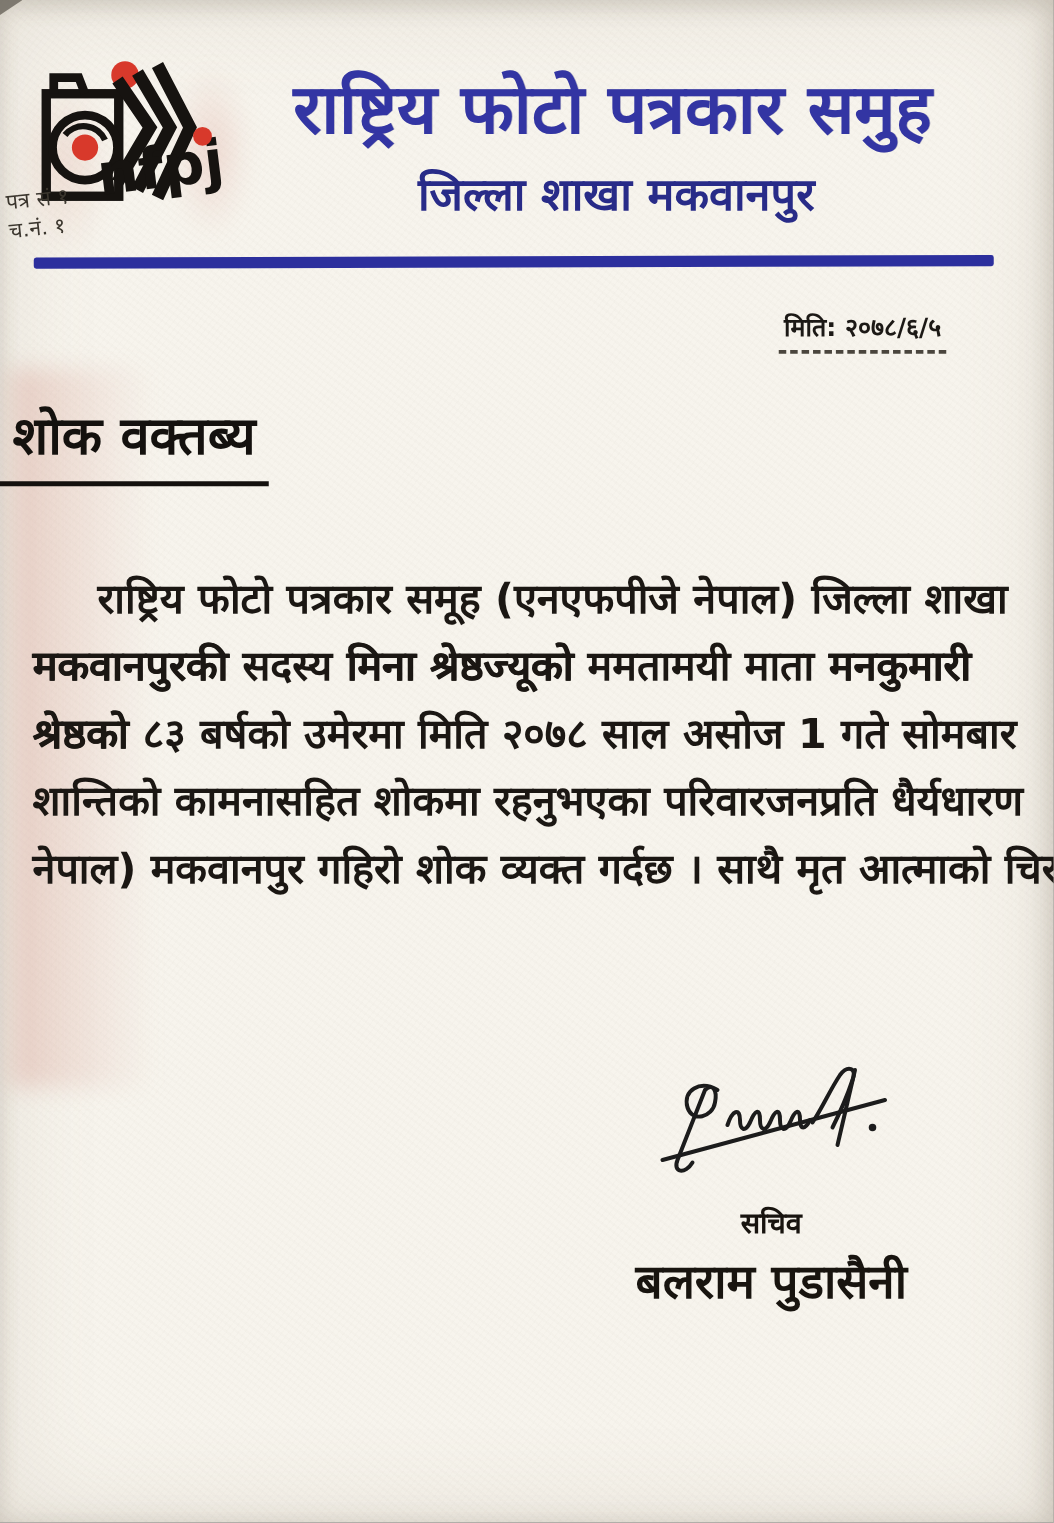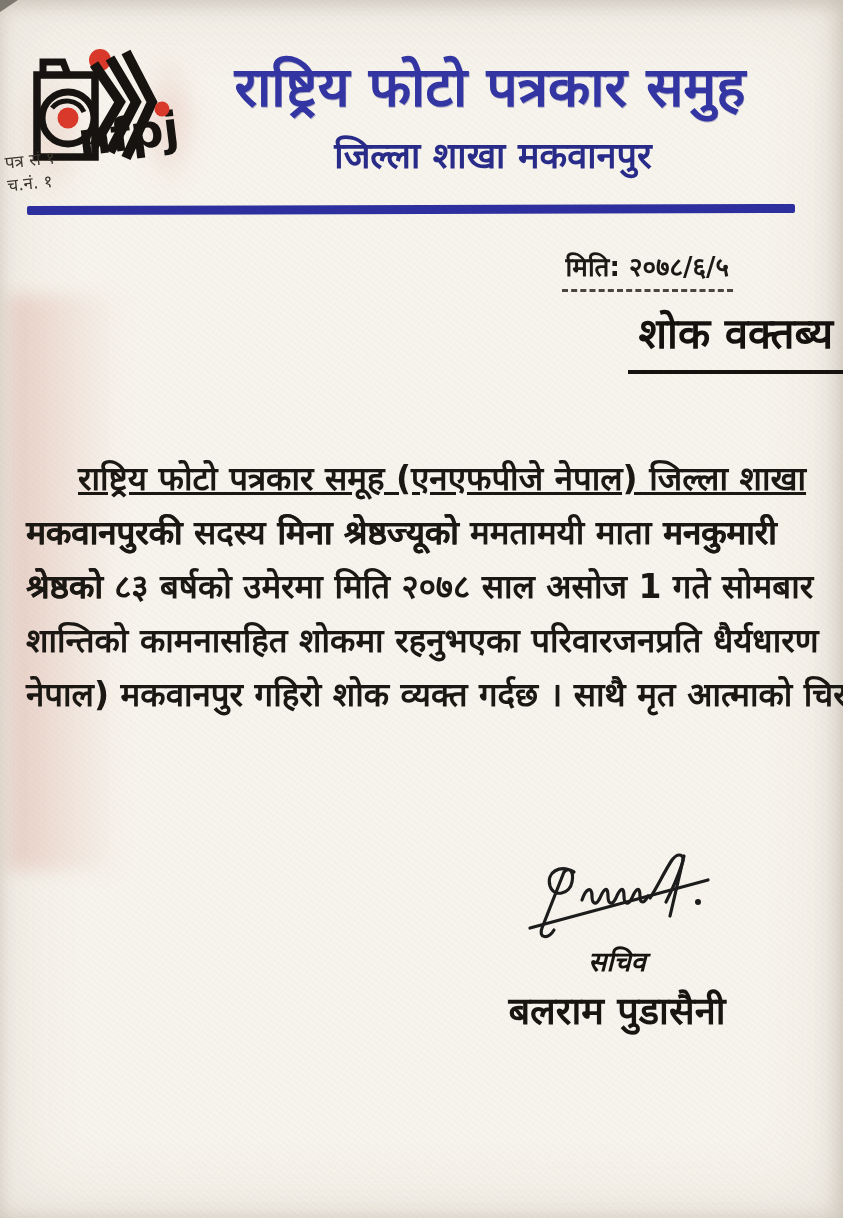--- a/index.html
+++ b/index.html
@@ -48,41 +48,41 @@
   .ref-note {
     position:absolute; left:6px; top:149px;
     font-size:17px; line-height:23px; color:#3b362e;
     transform:rotate(-6deg);
   }
   .rule {
     position:absolute; left:27px; top:205px; width:768px; height:9px;
     background:#2c2f9d; border-radius:2px; transform:rotate(-0.15deg);
   }
   .date-line {
-    position:absolute; right:110px; top:248px;
-    font-size:26px; font-weight:bold; color:#1c1916;
+    position:absolute; right:86px; top:248px;
+    font-size:20px; font-weight:bold; color:#1c1916;
     border-bottom:3px dashed #4a453d; padding:0 4px 5px 4px;
   }
-  .doc-title-row { position:absolute; left:0; top:303px; width:100%; text-align:right; }
+  .doc-title-row { position:absolute; left:0; top:318px; width:100%; text-align:left; }
   .doc-title {
     display:inline-block;
     font-size:42px; font-weight:bold; color:#14110e;
     padding:0 10px 10px 10px; border-bottom:4px solid #14110e;
   }
   .body-paragraph {
     position:absolute; left:26px; top:452px; width:794px;
     font-size:33px; font-weight:bold; color:#1b1713;
   }
   .body-paragraph .line { line-height:54px; white-space:nowrap; }
-  .body-paragraph .line:first-child { text-indent:52px;text-decoration:underline; }
+  .body-paragraph .line:first-child { text-indent:52px; }
   .emph { text-shadow:0.5px 0 currentColor; }
 
   .sig-block { position:absolute; left:492px; top:842px; width:250px; text-align:center; }
   .sig-svg { display:block; margin:0 auto; }
-  .sig-role { font-size:27px; font-weight:bold; color:#18140f; margin-top:0;font-style:italic; }
+  .sig-role { font-size:23px; font-weight:bold; color:#18140f; margin-top:19px; }
   .sig-name { font-size:38px; font-weight:bold; color:#18140f; margin-top:4px; }
 </style>
 </head>
 <body>
 
 <div class="page">
 
   <div class="corner-tl"></div>
   <div class="blob blob-left-band"></div>
   <div class="blob blob-header-1"></div>

